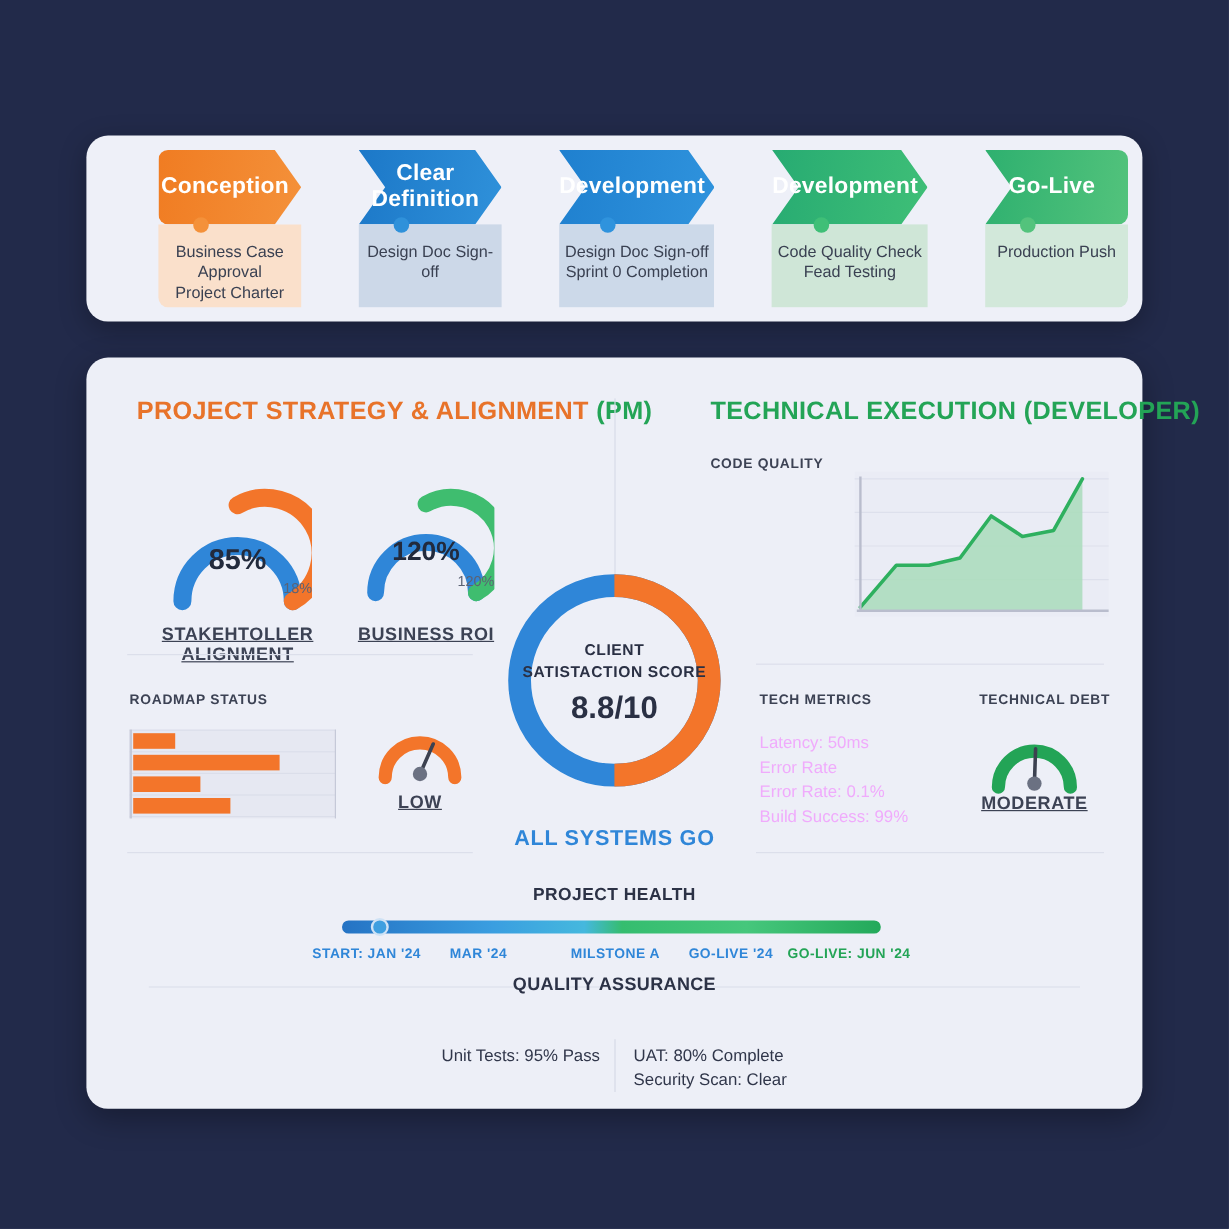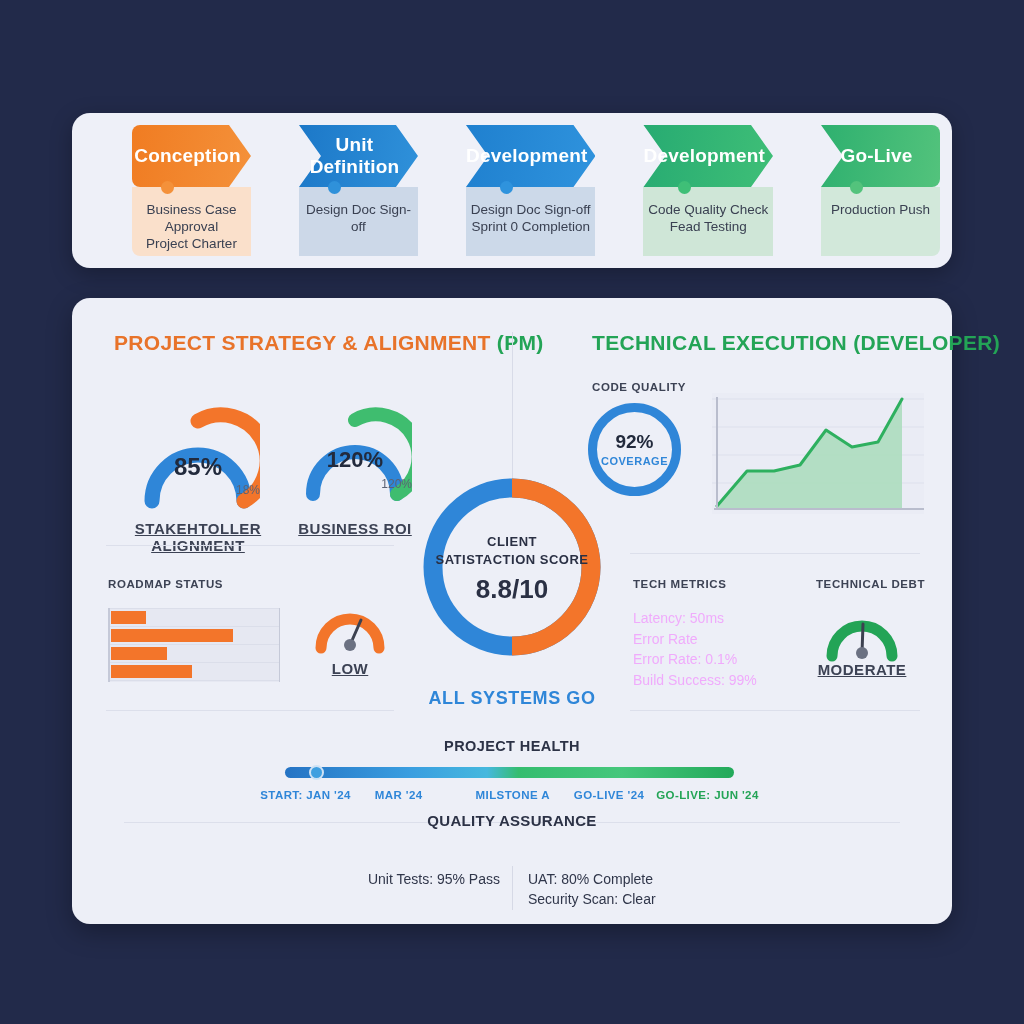--- a/index.html
+++ b/index.html
@@ -179,21 +179,21 @@
             <span>Conception</span>
           </div>
           <div class="stage-dot"></div>
           <div class="stage-body">
             <div>Business Case Approval</div>
             <div>Project Charter</div>
           </div>
         </div>
         <div class="stage" style="--c1: #1c78c8; --c2: #2f91da; --tint: #ccd8e8;">
           <div class="stage-head">
-            <span>Unit Definition</span>
+            <span>Clear Definition</span>
           </div>
           <div class="stage-dot"></div>
           <div class="stage-body">
             <div>Design Doc Sign-off</div>
           </div>
         </div>
         <div class="stage" style="--c1: #1f80cf; --c2: #2f93dd; --tint: #ccd9e9;">
           <div class="stage-head">
             <span>Development</span>
           </div>
@@ -289,27 +289,20 @@
       <circle cx="91" cy="91" r="79" fill="none" stroke="#2f86d8" stroke-width="19"></circle>
       <path d="M 91 12 A 79 79 0 0 1 91 170" fill="none" stroke="#f3752a" stroke-width="19"></path>
     </svg>
     <div class="donut-text donut-l1" style="top:58px;">CLIENT</div>
     <div class="donut-text donut-l1" style="top:76px;">SATISTACTION SCORE</div>
     <div class="donut-text donut-l2" style="top:98px;">8.8/10</div>
   </div>
   <div class="all-systems" style="left:421px;top:688px;width:182px;">ALL SYSTEMS GO</div>
 
   <div class="mini-label" style="left:592px;top:381px;">CODE QUALITY</div>
-  <div style="position:absolute;left:585px;top:400px;width:99px;height:99px;">
-    <svg width="99" height="99" viewBox="0 0 99 99">
-      <circle cx="49.5" cy="49.5" r="42" fill="none" stroke="#2f86d8" stroke-width="9"></circle>
-    </svg>
-    <div class="donut-text" style="top:31px;font-size:19px;font-weight:bold;color:#222a3c;">92%</div>
-    <div class="donut-text" style="top:55px;font-size:11px;font-weight:bold;color:#2f86d8;letter-spacing:0.5px;">COVERAGE</div>
-  </div>
 
   <div style="position:absolute;left:712px;top:393px;width:212px;height:121px;">
     <svg width="212" height="121" viewBox="0 0 212 121" preserveAspectRatio="none">
       <rect x="0" y="0" width="212" height="121" fill="#eaecf5"></rect>
       <line x1="0" y1="6" x2="212" y2="6" stroke="#dde0ec" stroke-width="1"></line>
       <line x1="0" y1="34" x2="212" y2="34" stroke="#dde0ec" stroke-width="1"></line>
       <line x1="0" y1="62" x2="212" y2="62" stroke="#dde0ec" stroke-width="1"></line>
       <line x1="0" y1="90" x2="212" y2="90" stroke="#dde0ec" stroke-width="1"></line>
       <path d="M 5 113 L 35 78 L 62 78 L 88 72 L 114 37 L 140 54 L 166 49 L 190 6 L 190 116 L 5 116 Z" fill="#a9dcbb" fill-opacity="0.85"></path>
       <path d="M 5 113 L 35 78 L 62 78 L 88 72 L 114 37 L 140 54 L 166 49 L 190 6" fill="none" stroke="#2eb05f" stroke-width="3" stroke-linejoin="round" stroke-linecap="round"></path>

